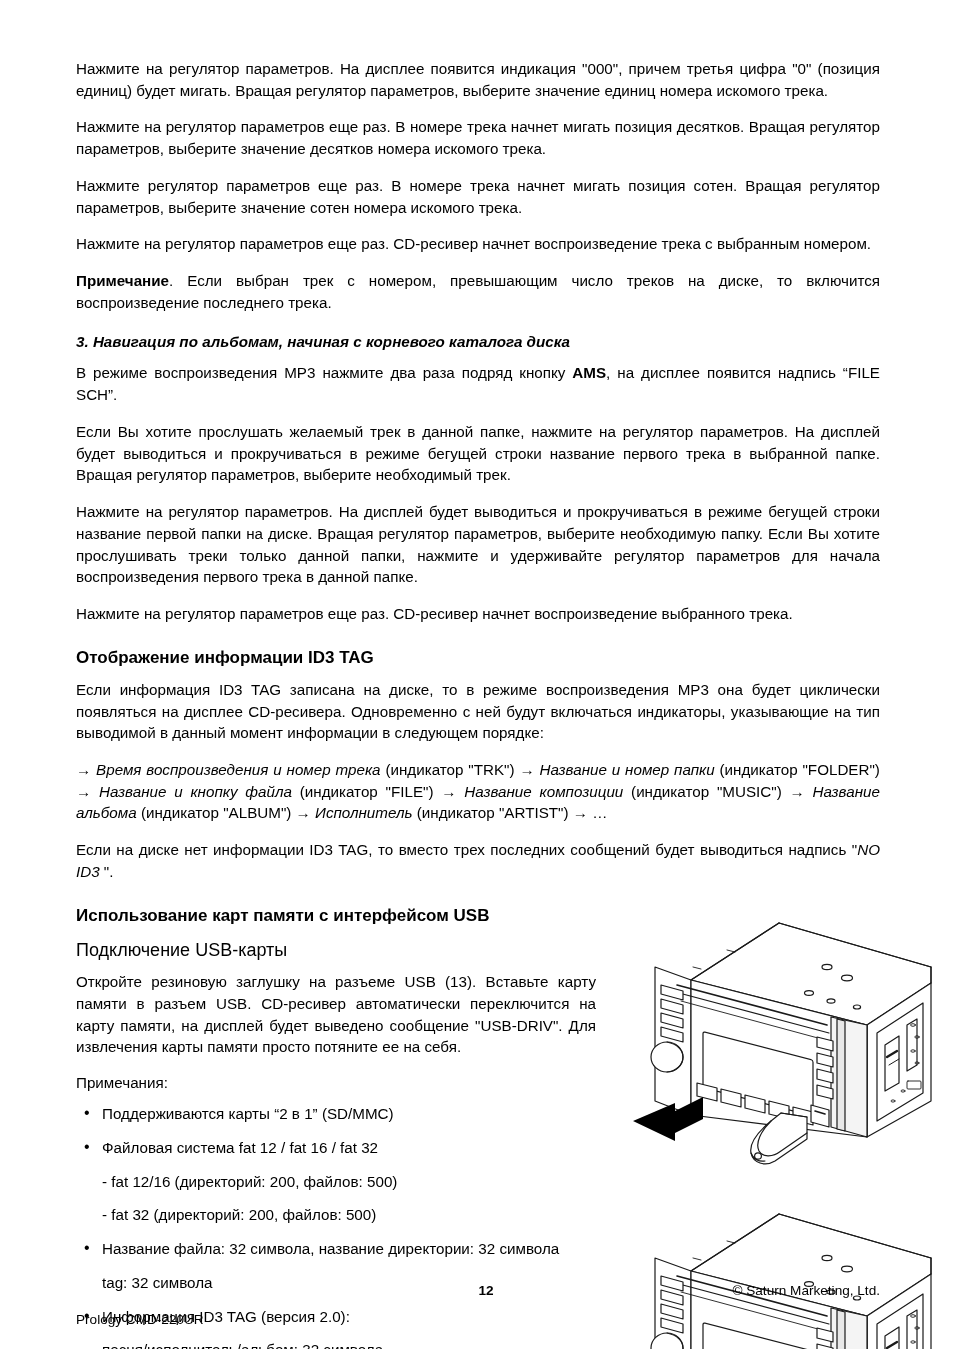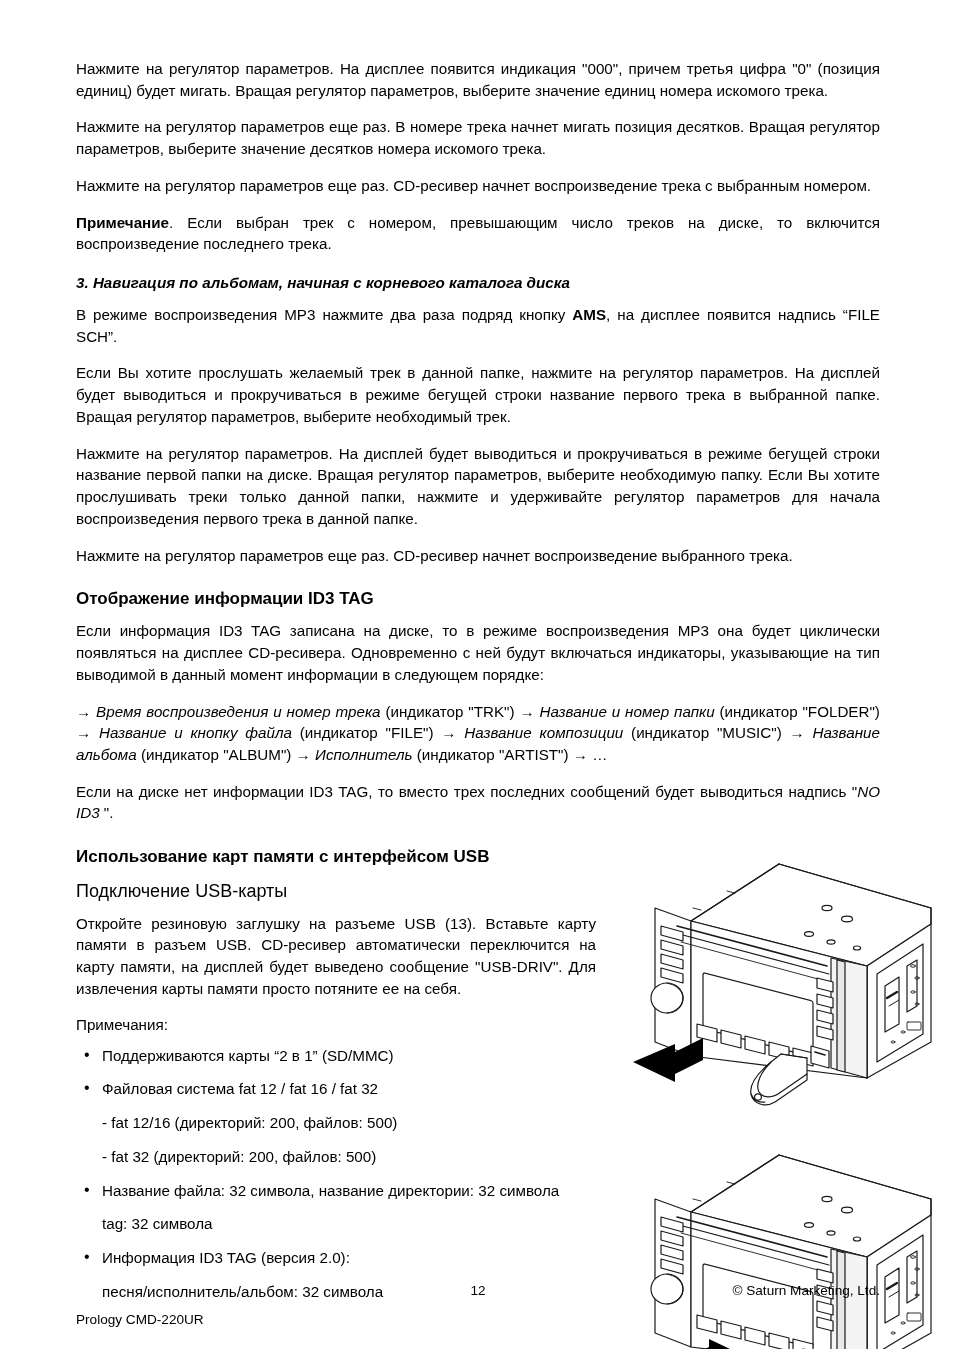--- a/index.html
+++ b/index.html
@@ -111,41 +111,43 @@
     line-height: 1.2;
   }
   .footer-left {
     position: absolute;
     left: 0;
     top: 0;
     margin-top: 29px;
   }
   .footer-center {
     position: absolute;
-    left: 0;
+    left: 8px;
     top: 0;
     width: 804px;
     text-align: center;
+    font-weight: bold;
   }
   .footer-right {
     position: absolute;
     right: 0;
     top: 0;
     text-align: right;
   }
 </style>
 </head>
 <body>
 
 <div class="page">
 
   <div class="content">
 
     <p class="body">Нажмите на регулятор параметров. На дисплее появится индикация "000", причем третья цифра "0" (позиция единиц) будет мигать. Вращая регулятор параметров, выберите значение единиц номера искомого трека.</p>
     <p class="body">Нажмите на регулятор параметров еще раз. В номере трека начнет мигать позиция десятков. Вращая регулятор параметров, выберите значение десятков номера искомого трека.</p>
+    <p class="body">Нажмите регулятор параметров еще раз. В номере трека начнет мигать позиция сотен. Вращая регулятор параметров, выберите значение сотен номера искомого трека.</p>
     <p class="body">Нажмите на регулятор параметров еще раз. CD-ресивер начнет воспроизведение трека с выбранным номером.</p>
 
     <p class="body"><b class="strong">Примечание</b><span>. Если выбран трек с номером, превышающим число треков на диске, то включится воспроизведение последнего трека.</span></p>
 
     <div class="h-italic">3. Навигация по альбомам, начиная с корневого каталога диска</div>
 
     <p class="body"><span>В режиме воспроизведения MP3 нажмите два раза подряд кнопку </span><b class="strong">AMS</b><span>, на дисплее появится надпись “FILE SCH”.</span></p>
 
     <p class="body">Если Вы хотите прослушать желаемый трек в данной папке, нажмите на регулятор параметров. На дисплей будет выводиться и прокручиваться в режиме бегущей строки название первого трека в выбранной папке. Вращая регулятор параметров, выберите необходимый трек.</p>
     <p class="body">Нажмите на регулятор параметров. На дисплей будет выводиться и прокручиваться в режиме бегущей строки название первой папки на диске. Вращая регулятор параметров, выберите необходимую папку. Если Вы хотите прослушивать треки только данной папки, нажмите и удерживайте регулятор параметров для начала воспроизведения первого трека в данной папке.</p>

